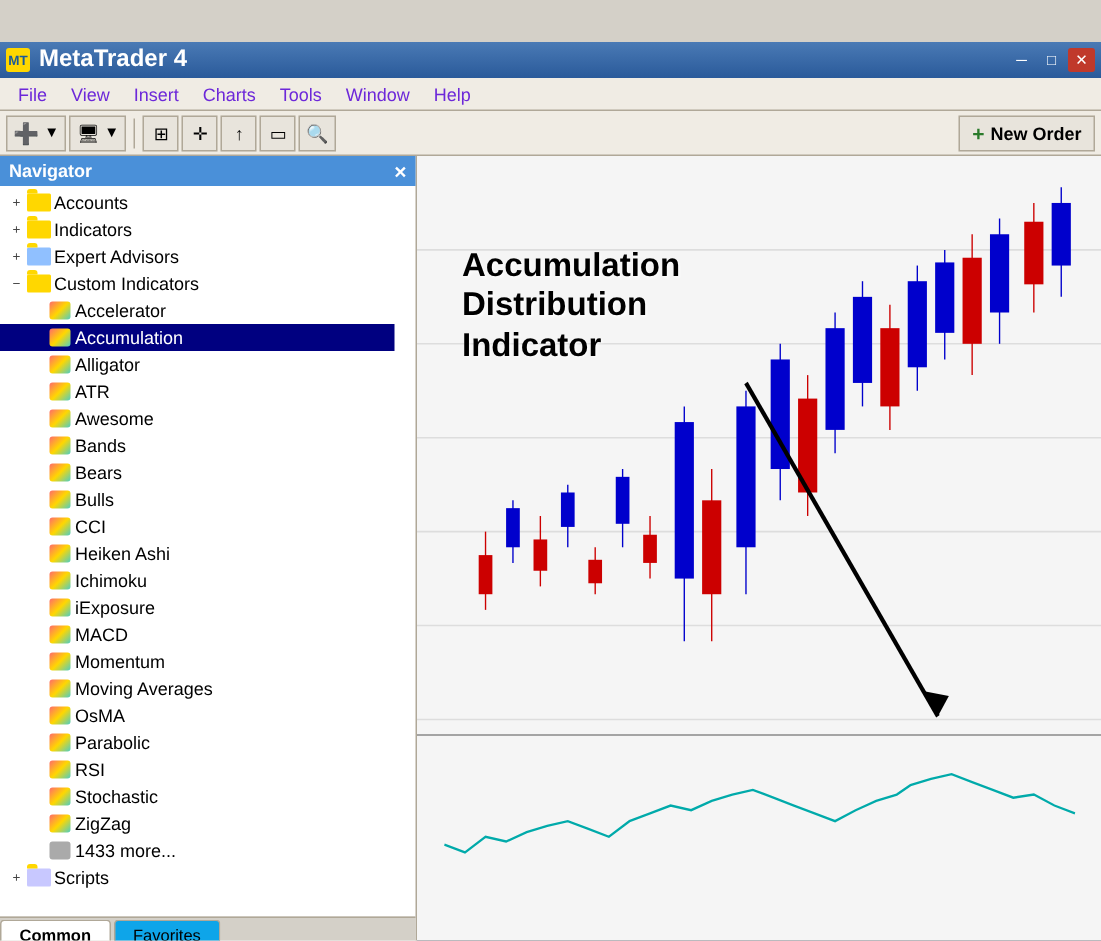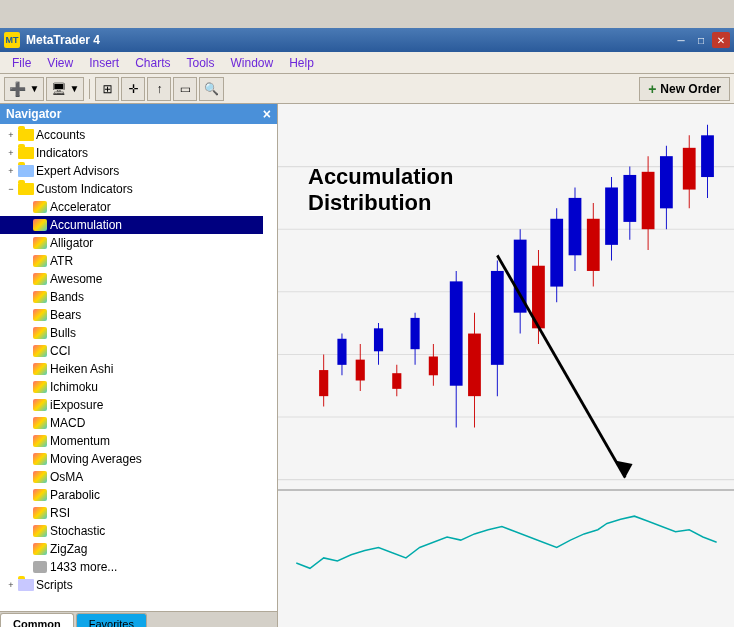--- a/index.html
+++ b/index.html
@@ -32,21 +32,21 @@
       width: 16px;
       height: 16px;
       background: #ffd700;
       border-radius: 2px;
       display: flex;
       align-items: center;
       justify-content: center;
       font-size: 10px;
     }
     .title-bar-text {
-      font-size: 12px;
+      font-size: 16px;
       font-weight: bold;
     }
     .title-bar-controls {
       display: flex;
       gap: 2px;
     }
     .title-btn {
       width: 18px;
       height: 16px;
       display: flex;
@@ -583,20 +583,21 @@
       </div>
     </div>
   </div>
 
   <div class="chart-area">
     <div class="chart-canvas">
 
       <div class="annotation">
         <div>Accumulation</div>
         <div>Distribution</div>
+        <div>Indicator</div>
       </div>
 
       <svg class="arrow-svg" viewBox="0 0 499 507" preserveAspectRatio="none">
 
         <rect width="499" height="507" fill="#f5f5f5"></rect>
 
         <line x1="0" y1="60" x2="499" y2="60" stroke="#ddd" stroke-width="1"></line>
         <line x1="0" y1="120" x2="499" y2="120" stroke="#ddd" stroke-width="1"></line>
         <line x1="0" y1="180" x2="499" y2="180" stroke="#ddd" stroke-width="1"></line>
         <line x1="0" y1="240" x2="499" y2="240" stroke="#ddd" stroke-width="1"></line>

